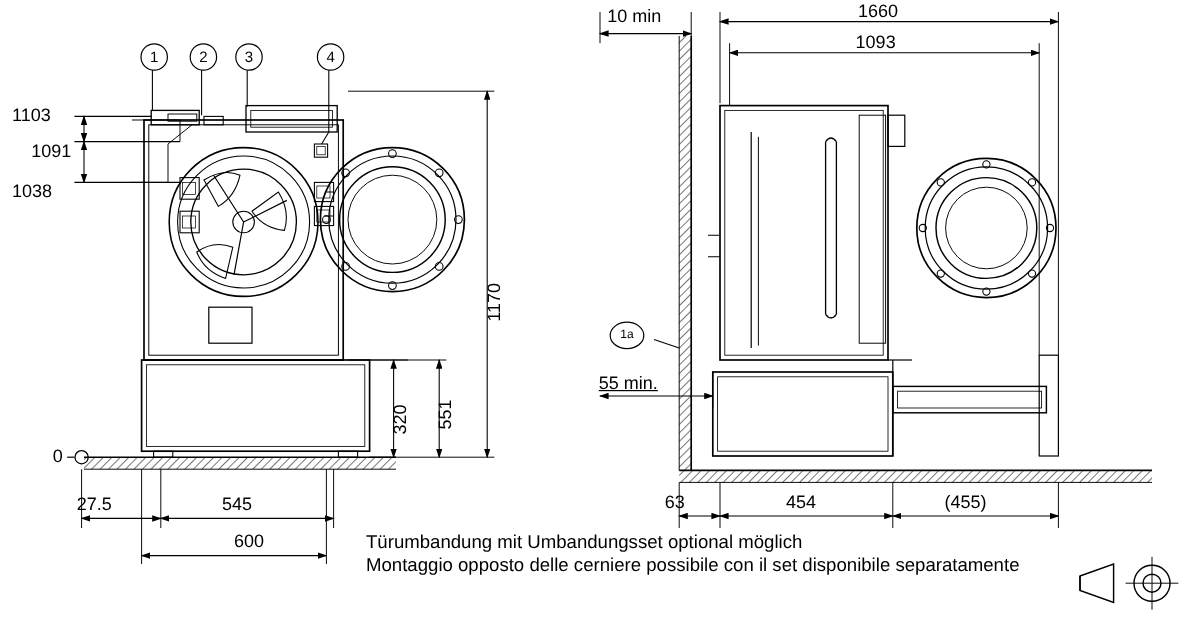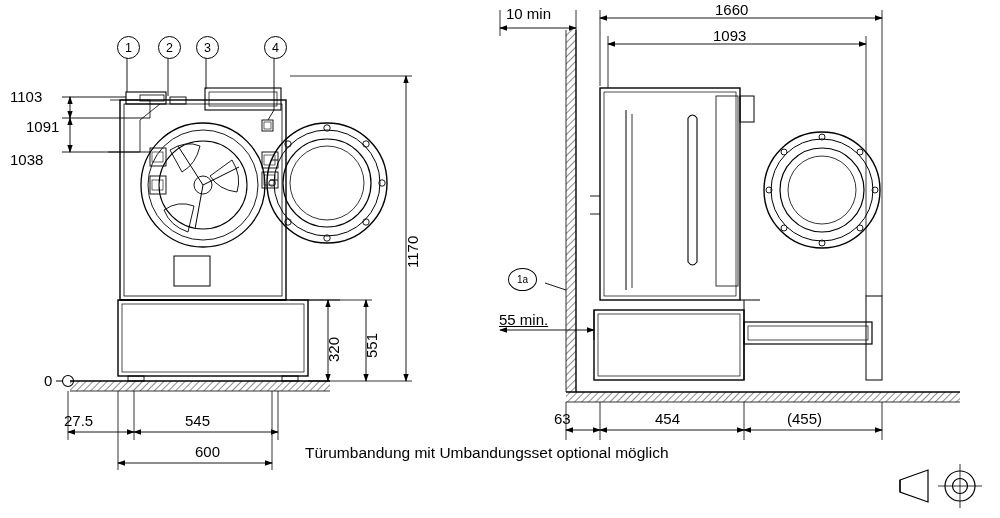--- a/index.html
+++ b/index.html
@@ -255,15 +255,16 @@
 <div class="lbl" style="left:506px;top:6px;">10 min</div>
 <div class="lbl" style="left:715px;top:2px;">1660</div>
 <div class="lbl" style="left:713px;top:28px;">1093</div>
 <div class="lbl" style="left:499px;top:312px;text-decoration:underline;">55 min.</div>
 <div class="lbl" style="left:554px;top:411px;">63</div>
 <div class="lbl" style="left:655px;top:411px;">454</div>
 <div class="lbl" style="left:787px;top:411px;text-align:right;">(455)</div>
 
 <div class="notes" style="left:305px;top:443px;">
   <div>Türumbandung mit Umbandungsset optional möglich</div>
+  <div>Montaggio opposto delle cerniere possibile con il set disponibile separatamente</div>
 </div>
 
 </div>
 
 </body></html>

